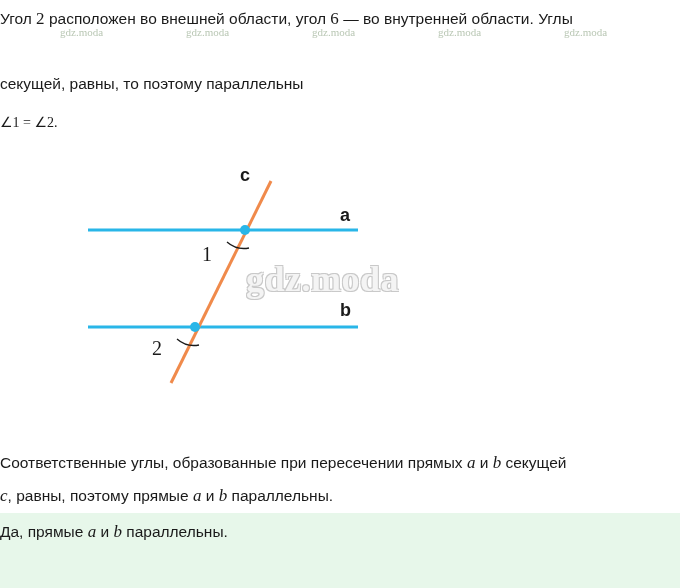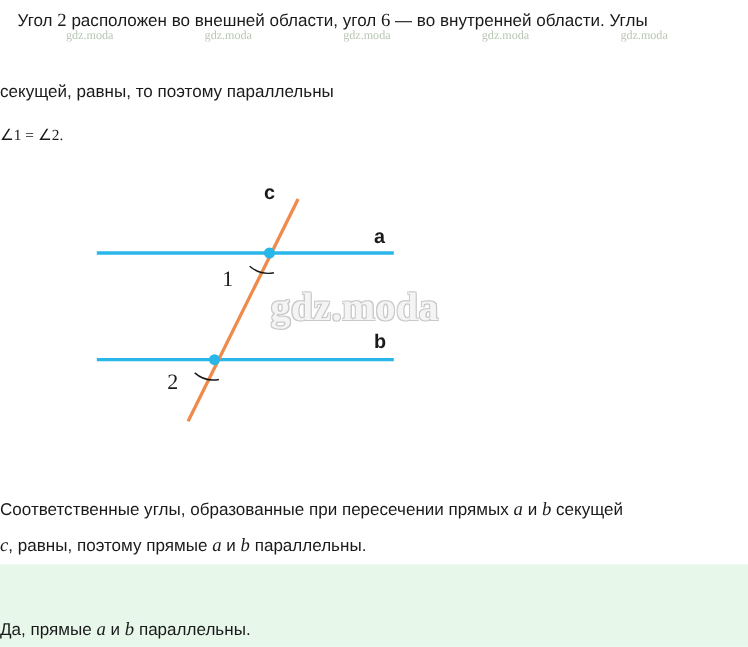--- a/index.html
+++ b/index.html
@@ -54,21 +54,20 @@
     width: 680px;
     height: 75px;
     background: #e7f7ea;
   }
   .answer-text {
     position: absolute;
     left: 0;
     top: 522px;
     font-size: 15.5px;
     white-space: nowrap;
-    margin-top: 40px;
   }
   .fig {
     position: absolute;
     left: 0;
     top: 155px;
     width: 680px;
     height: 250px;
   }
   .wm-big {
     position: absolute;
@@ -104,21 +103,21 @@
 <body>
 
 <div class="page">
 
   <div class="wm" style="left:60px; top:26px;">gdz.moda</div>
   <div class="wm" style="left:186px; top:26px;">gdz.moda</div>
   <div class="wm" style="left:312px; top:26px;">gdz.moda</div>
   <div class="wm" style="left:438px; top:26px;">gdz.moda</div>
   <div class="wm" style="left:564px; top:26px;">gdz.moda</div>
 
-  <div class="txt" style="left:0px; top:8px;padding-left:16px;">
+  <div class="txt" style="left:0px; top:8px;">
     <span>Угол </span><span class="serif-n">2</span><span> расположен во внешней области, угол </span><span class="serif-n">6</span><span> — во внутренней области. Углы</span>
   </div>
 
   <div class="txt" style="left:0px; top:74px;">секущей, равны, то поэтому параллельны</div>
 
   <div class="math" style="position:absolute; left:0px; top:114px;">∠1 = ∠2.</div>
 
   <div class="fig">
     <svg width="680" height="250" viewBox="0 0 680 250">
 

